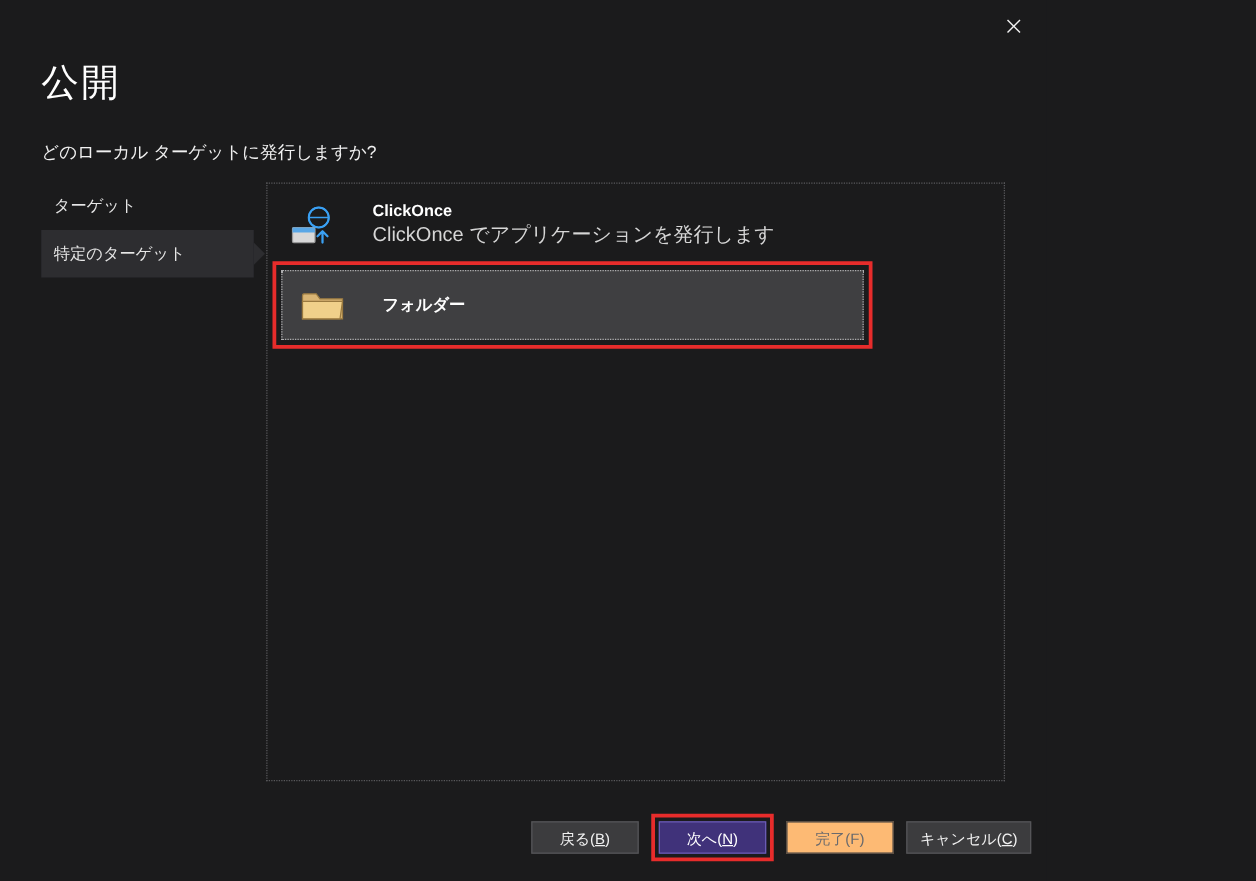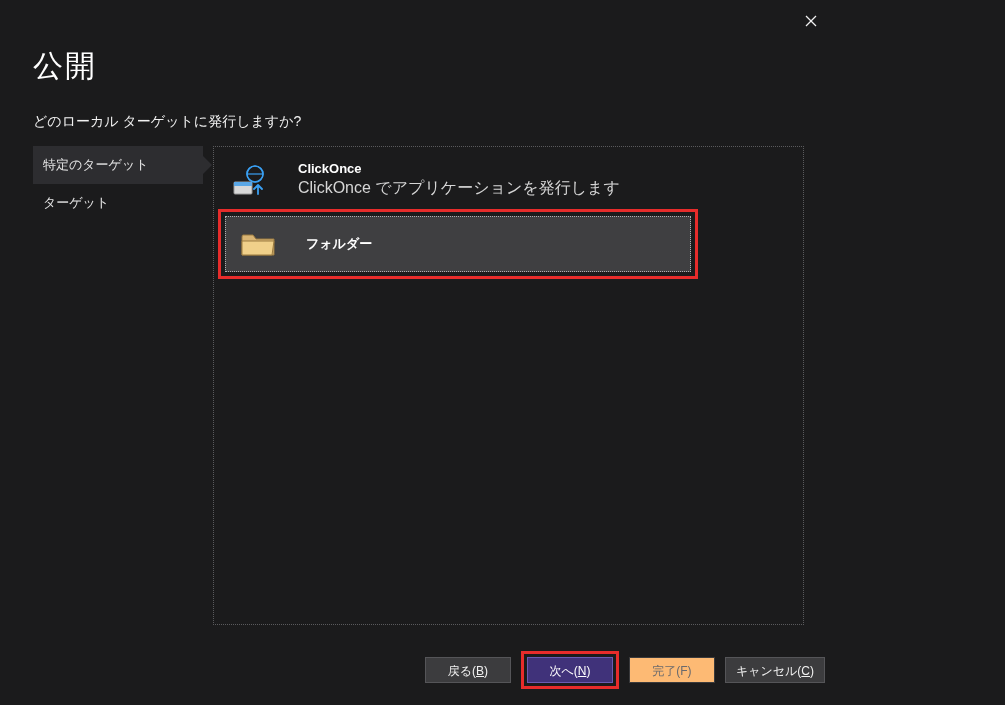--- a/index.html
+++ b/index.html
@@ -185,25 +185,25 @@
   </div>
 
   <div class="header">
     <div class="title">公開</div>
     <div class="subtitle">どのローカル ターゲットに発行しますか?</div>
   </div>
 
   <div class="body">
 
     <div class="sidebar">
+      <div class="sidebar-item">
+        <span>ターゲット</span>
+      </div>
       <div class="sidebar-item active">
         <span>特定のターゲット</span>
-      </div>
-      <div class="sidebar-item">
-        <span>ターゲット</span>
       </div>
     </div>
 
     <div class="main-panel">
 
       <div class="option-row">
         <div class="icon-box">
           <svg width="38" height="32" viewBox="0 0 38 32">
 
             <circle cx="24" cy="10" r="8" fill="none" stroke="#3aa0f3" stroke-width="1.6"></circle>

